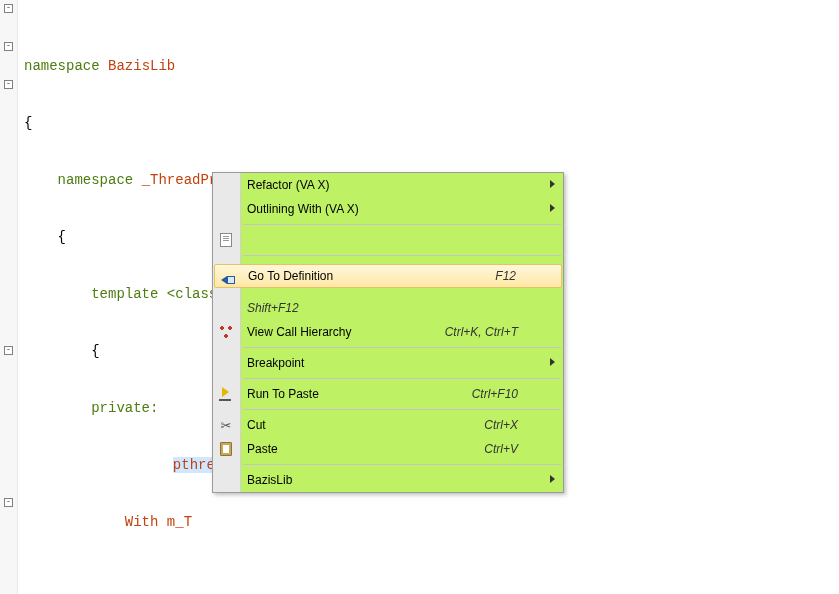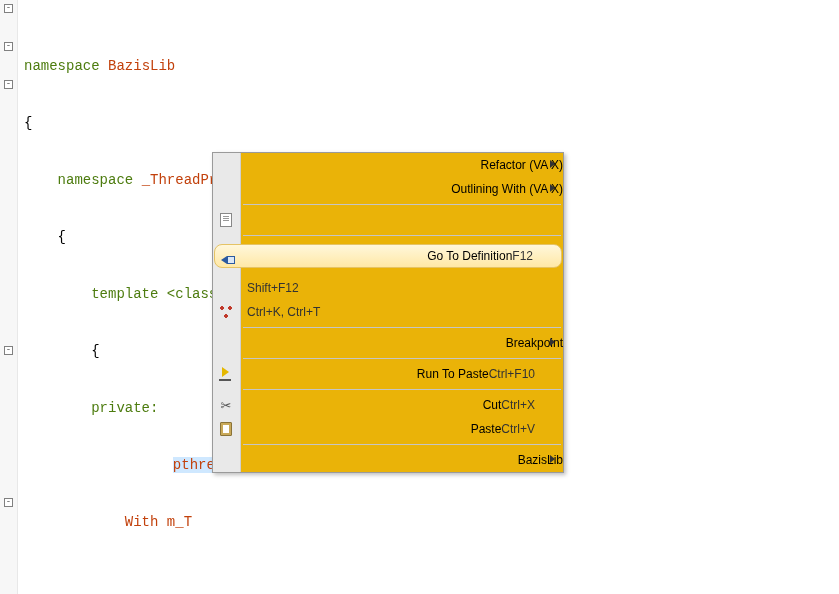--- a/index.html
+++ b/index.html
@@ -41,53 +41,52 @@
     cursor: pointer;
   }
   .line { padding-left: 6px; }
   .kw { color: #4d7c0f; text-align: center; }
   .type { color: #c2410c; }
   .highlight { background: #cfe8ff; margin-left: 48px; }
 
   .context-menu {
     position: absolute;
     left: 212px;
-    top: 152px;
+    top: 172px;
     width: 352px;
-    background: #eab308;
+    background: #bef264;
     border: 1px solid #9a9a9a;
     box-shadow: 2px 2px 4px rgba(0,0,0,0.25);
     font-family: 'Segoe UI', Tahoma, sans-serif;
     font-size: 12px;
     color: #000;
-    text-align: right;
   }
   .menu-iconcol {
     position: absolute;
     left: 0; top: 0; bottom: 0;
     width: 28px;
     background: #e9e9e9;
     border-right: 1px solid #d0d0d0;
   }
   .menu-item {
     position: relative;
     display: flex;
     align-items: center;
     height: 24px;
     padding-left: 34px;
   }
   .menu-item.hover {
     background: linear-gradient(#fff7db, #ffe8a6);
     border: 1px solid #e5c365;
-    border-radius: 8px;
+    border-radius: 2px;
     margin: 8px 1px;
     padding-left: 33px;
   }
   .menu-item .label { flex: 1; }
-  .menu-item .shortcut { color: #333; padding-right: 28px; }
+  .menu-item .shortcut { color: #333; padding-right: 45px; font-style: italic; }
   .menu-item .arrow {
     position: absolute;
     right: 8px;
     top: 7px;
     width: 0; height: 0;
     border-top: 4px solid transparent;
     border-bottom: 4px solid transparent;
     border-left: 5px solid #333;
   }
   .menu-sep {
@@ -278,20 +277,21 @@
     <span class="label">Go To Definition</span>
     <span class="shortcut">F12</span>
   </div>
   <div class="menu-item">
     <span class="shortcut">Shift+F12</span>
   </div>
   <div class="menu-item">
     <div class="menu-icon">
         <div class="icon-hier"></div>
       </div>
+    <span class="label">View Call Hierarchy</span>
     <span class="shortcut">Ctrl+K, Ctrl+T</span>
   </div>
   <div class="menu-sep"></div>
 
   <div class="menu-item">
     <span class="label">Breakpoint</span>
     <span class="arrow"></span>
   </div>
   <div class="menu-sep"></div>
 

